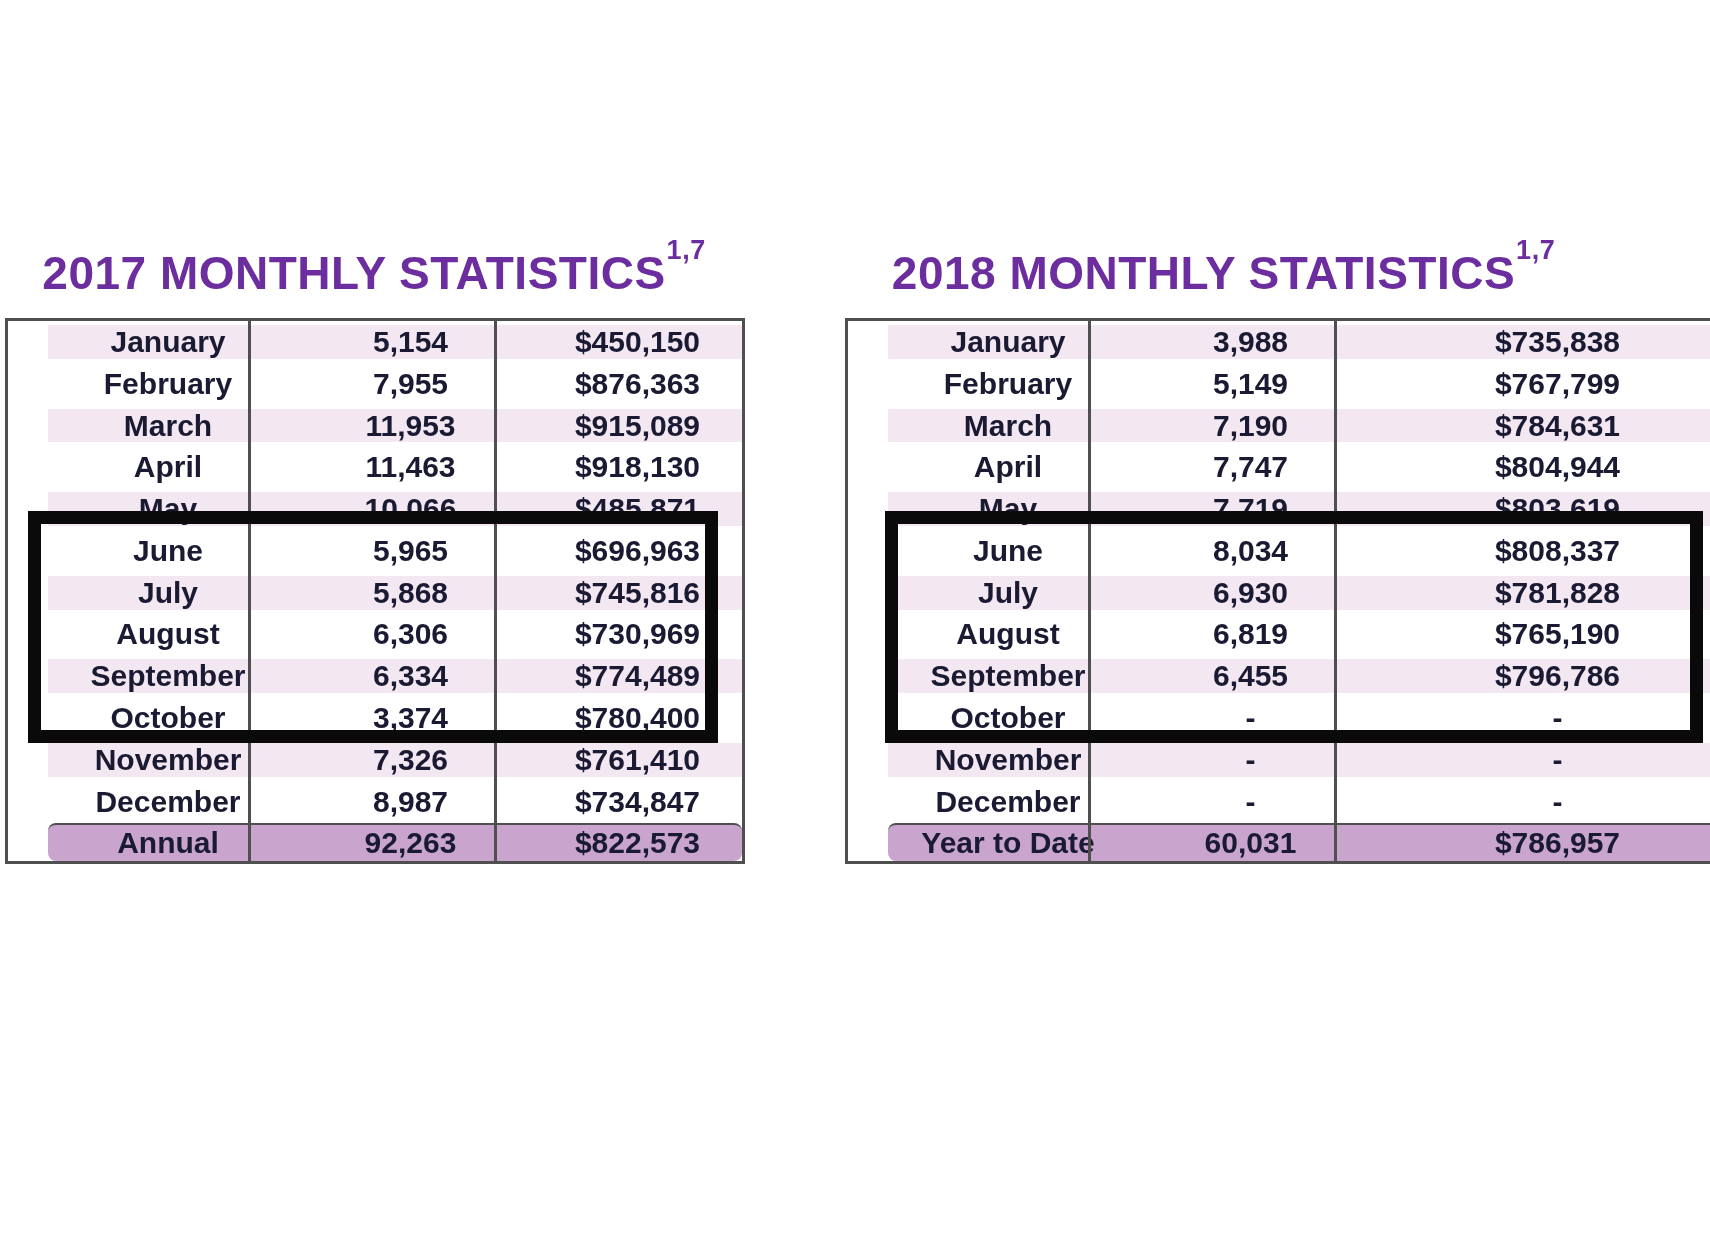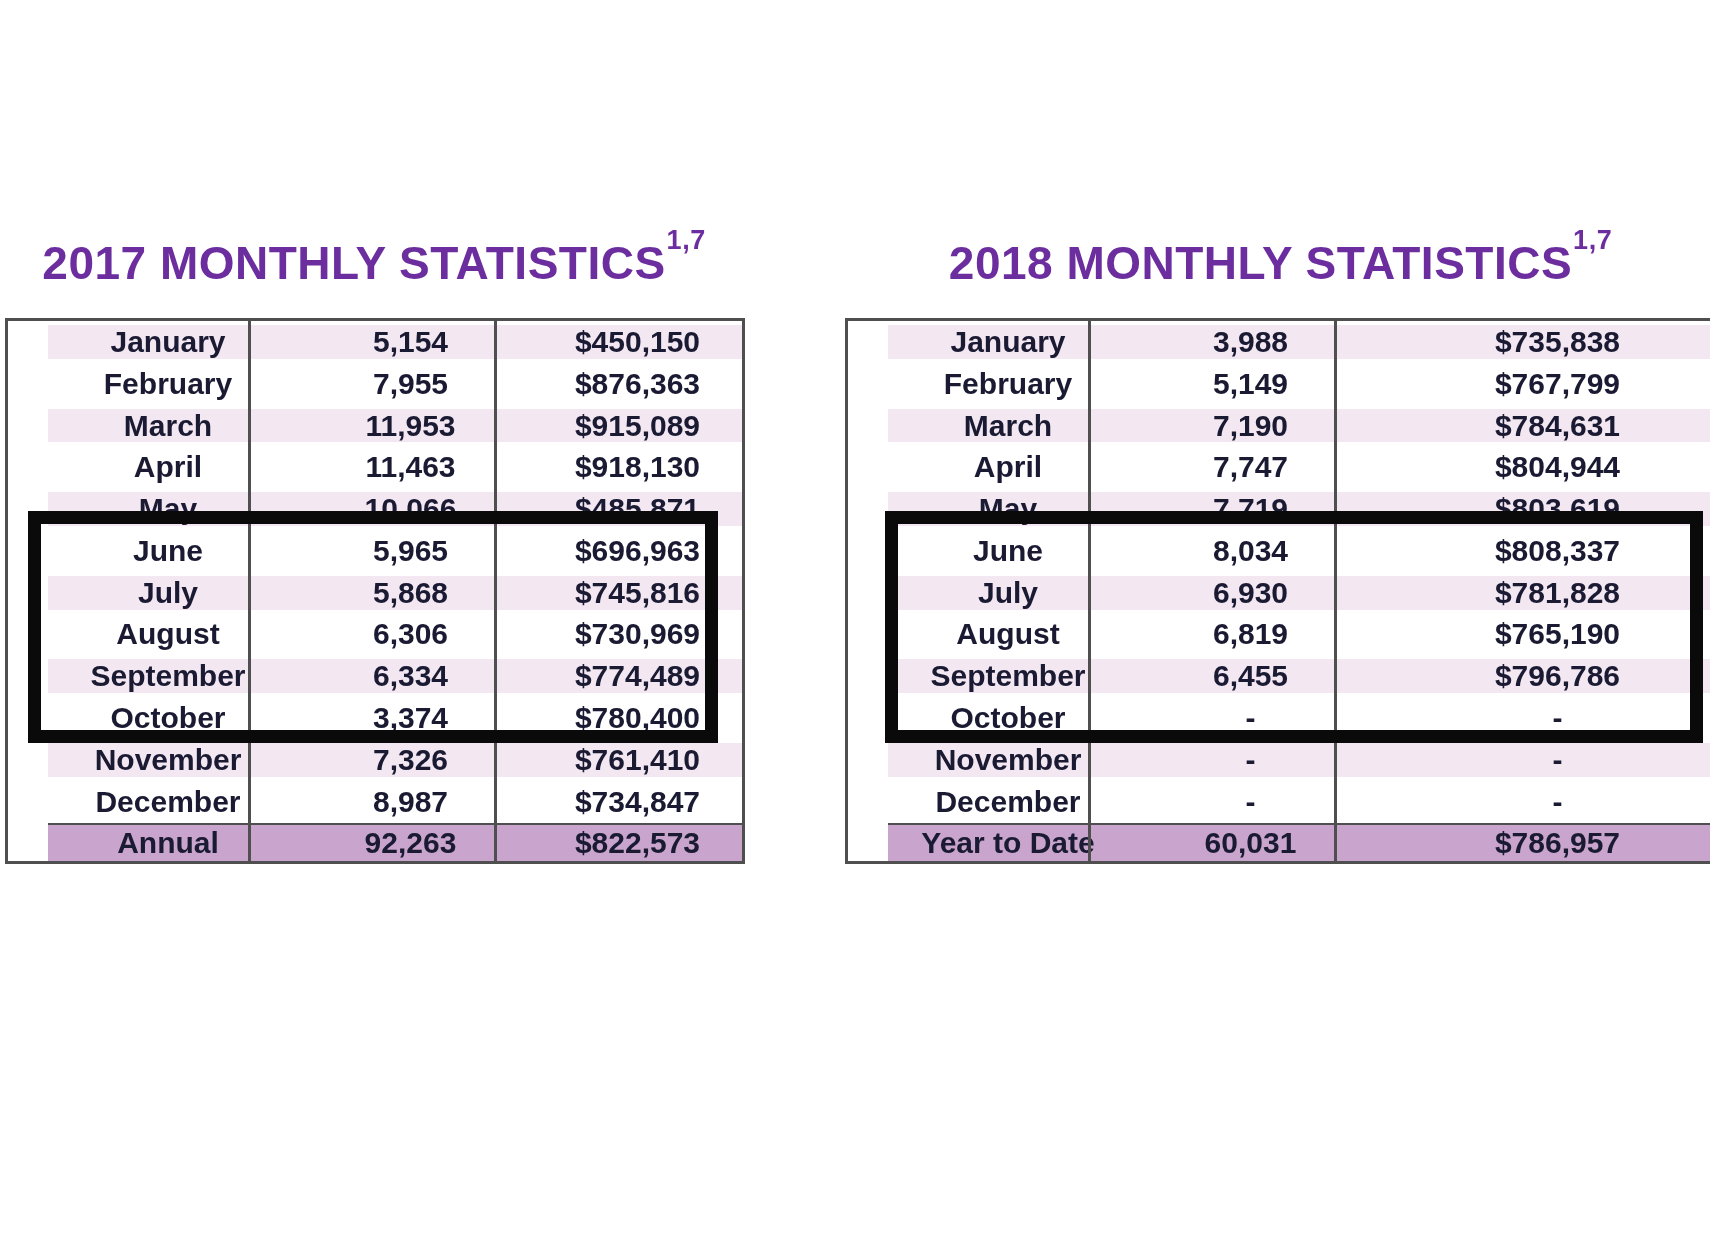--- a/index.html
+++ b/index.html
@@ -9,21 +9,21 @@
     width:1710px; height:1248px;
     background:#ffffff;
     overflow:hidden;
     font-family:"Liberation Sans", sans-serif;
     color:#1a1a33;
   }
   .table-title {
     position:absolute;
     top:226px;
     height:60px;
-    line-height:56px;
+    line-height:76px;
     text-align:center;
     font-size:46px;
     font-weight:700;
     color:#6c2e9f;
     letter-spacing:0.5px;
     white-space:nowrap;
   }
   .table-title sup {
     font-size:27px;
     font-weight:700;
@@ -49,20 +49,21 @@
   .trow.shaded {
     background:#f3e7f2;
     border-top:4px solid #ffffff;
     border-bottom:4px solid #ffffff;
   }
   .trow.footer {
     height:38px;
     background:#c9a5cd;
     border-top:2.5px solid #4f4f4f;
     font-weight:700;
+    border-radius:8px;
   }
   .cell {
     text-align:center;
     font-size:30px;
     font-weight:700;
     white-space:nowrap;
     overflow:visible;
   }
   .vline {
     position:absolute;
@@ -78,21 +79,21 @@
     top:511px;
     height:232px;
     border:13px solid #0a0a0a;
     background:transparent;
     z-index:5;
     pointer-events:none;
   }
   #hl-2017 { left:28px;  width:690px; }
   #hl-2018 { left:885px; width:818px; }
   #title-2017 { left:5px;   width:737px; }
-  #title-2018 { left:885px; width:790px; }
+  #title-2018 { left:828px; width:790px; }
   #table-2017 { left:5px;   width:740px; }
   #table-2018 { left:845px; width:900px; }
 </style>
 </head>
 <body>
 
 <div class="page">
 
   <div class="table-title" id="title-2017">
     <span>2017 MONTHLY STATISTICS</span><sup>1,7</sup>

